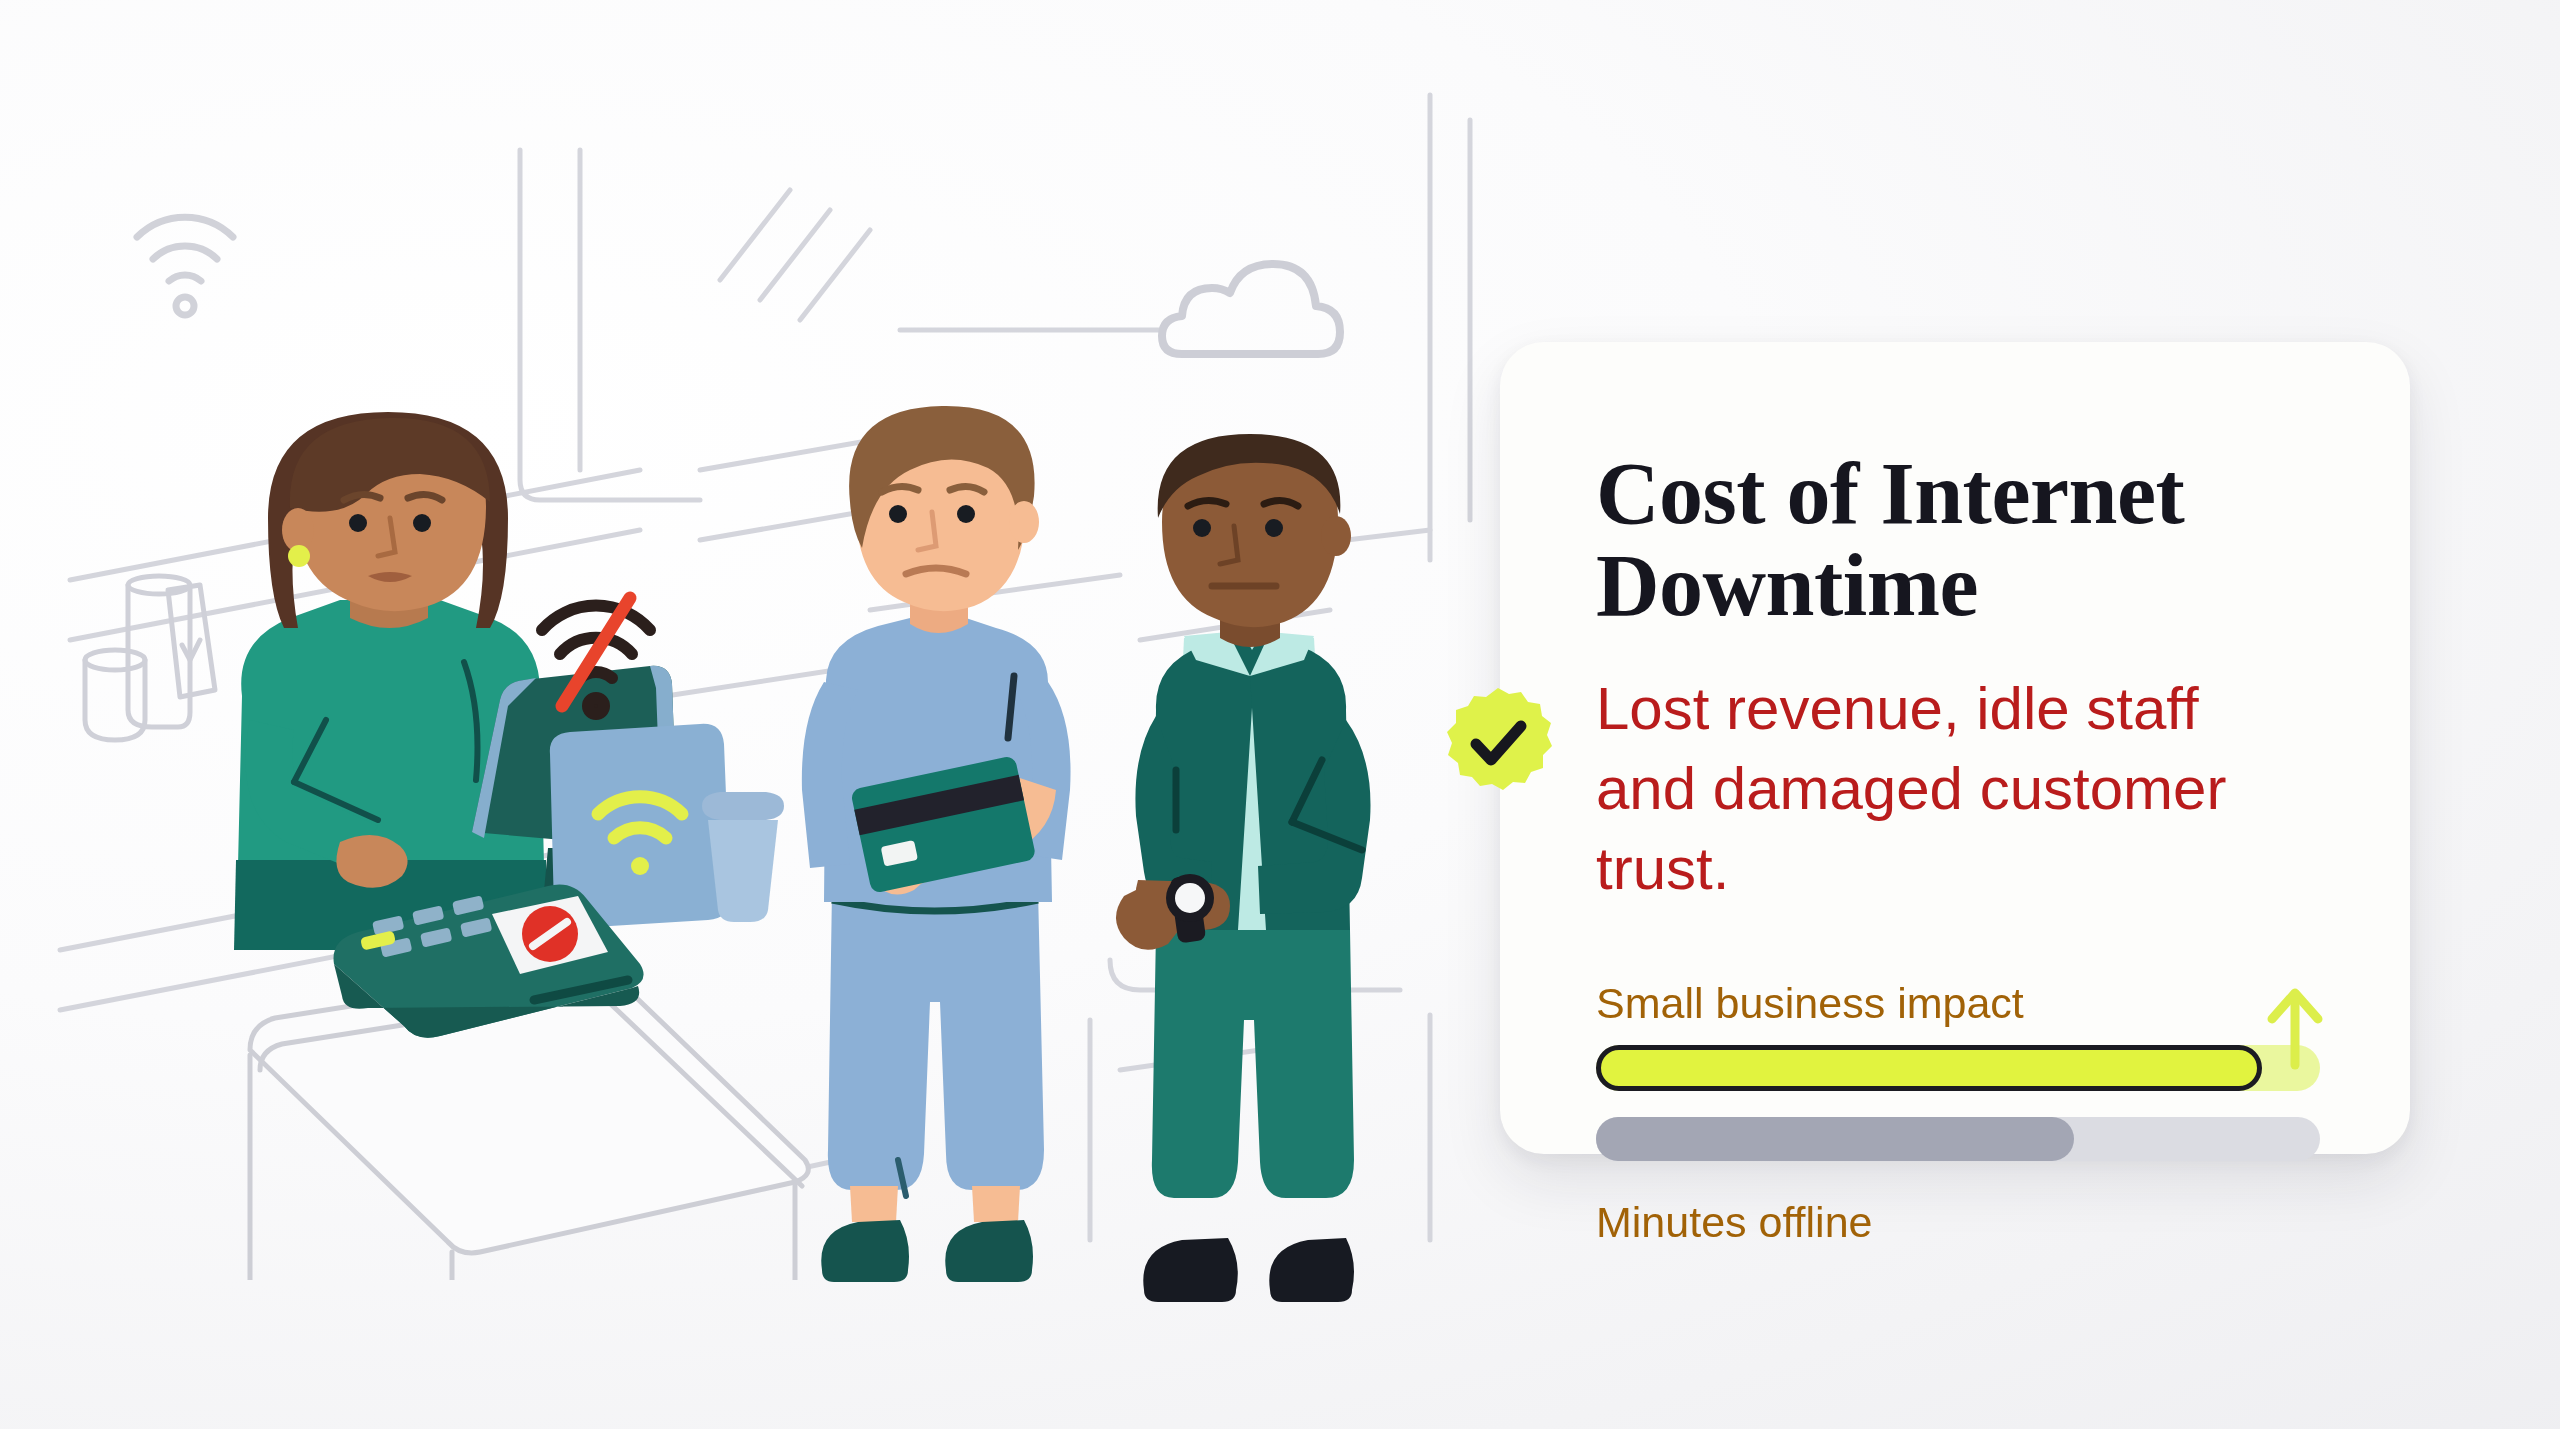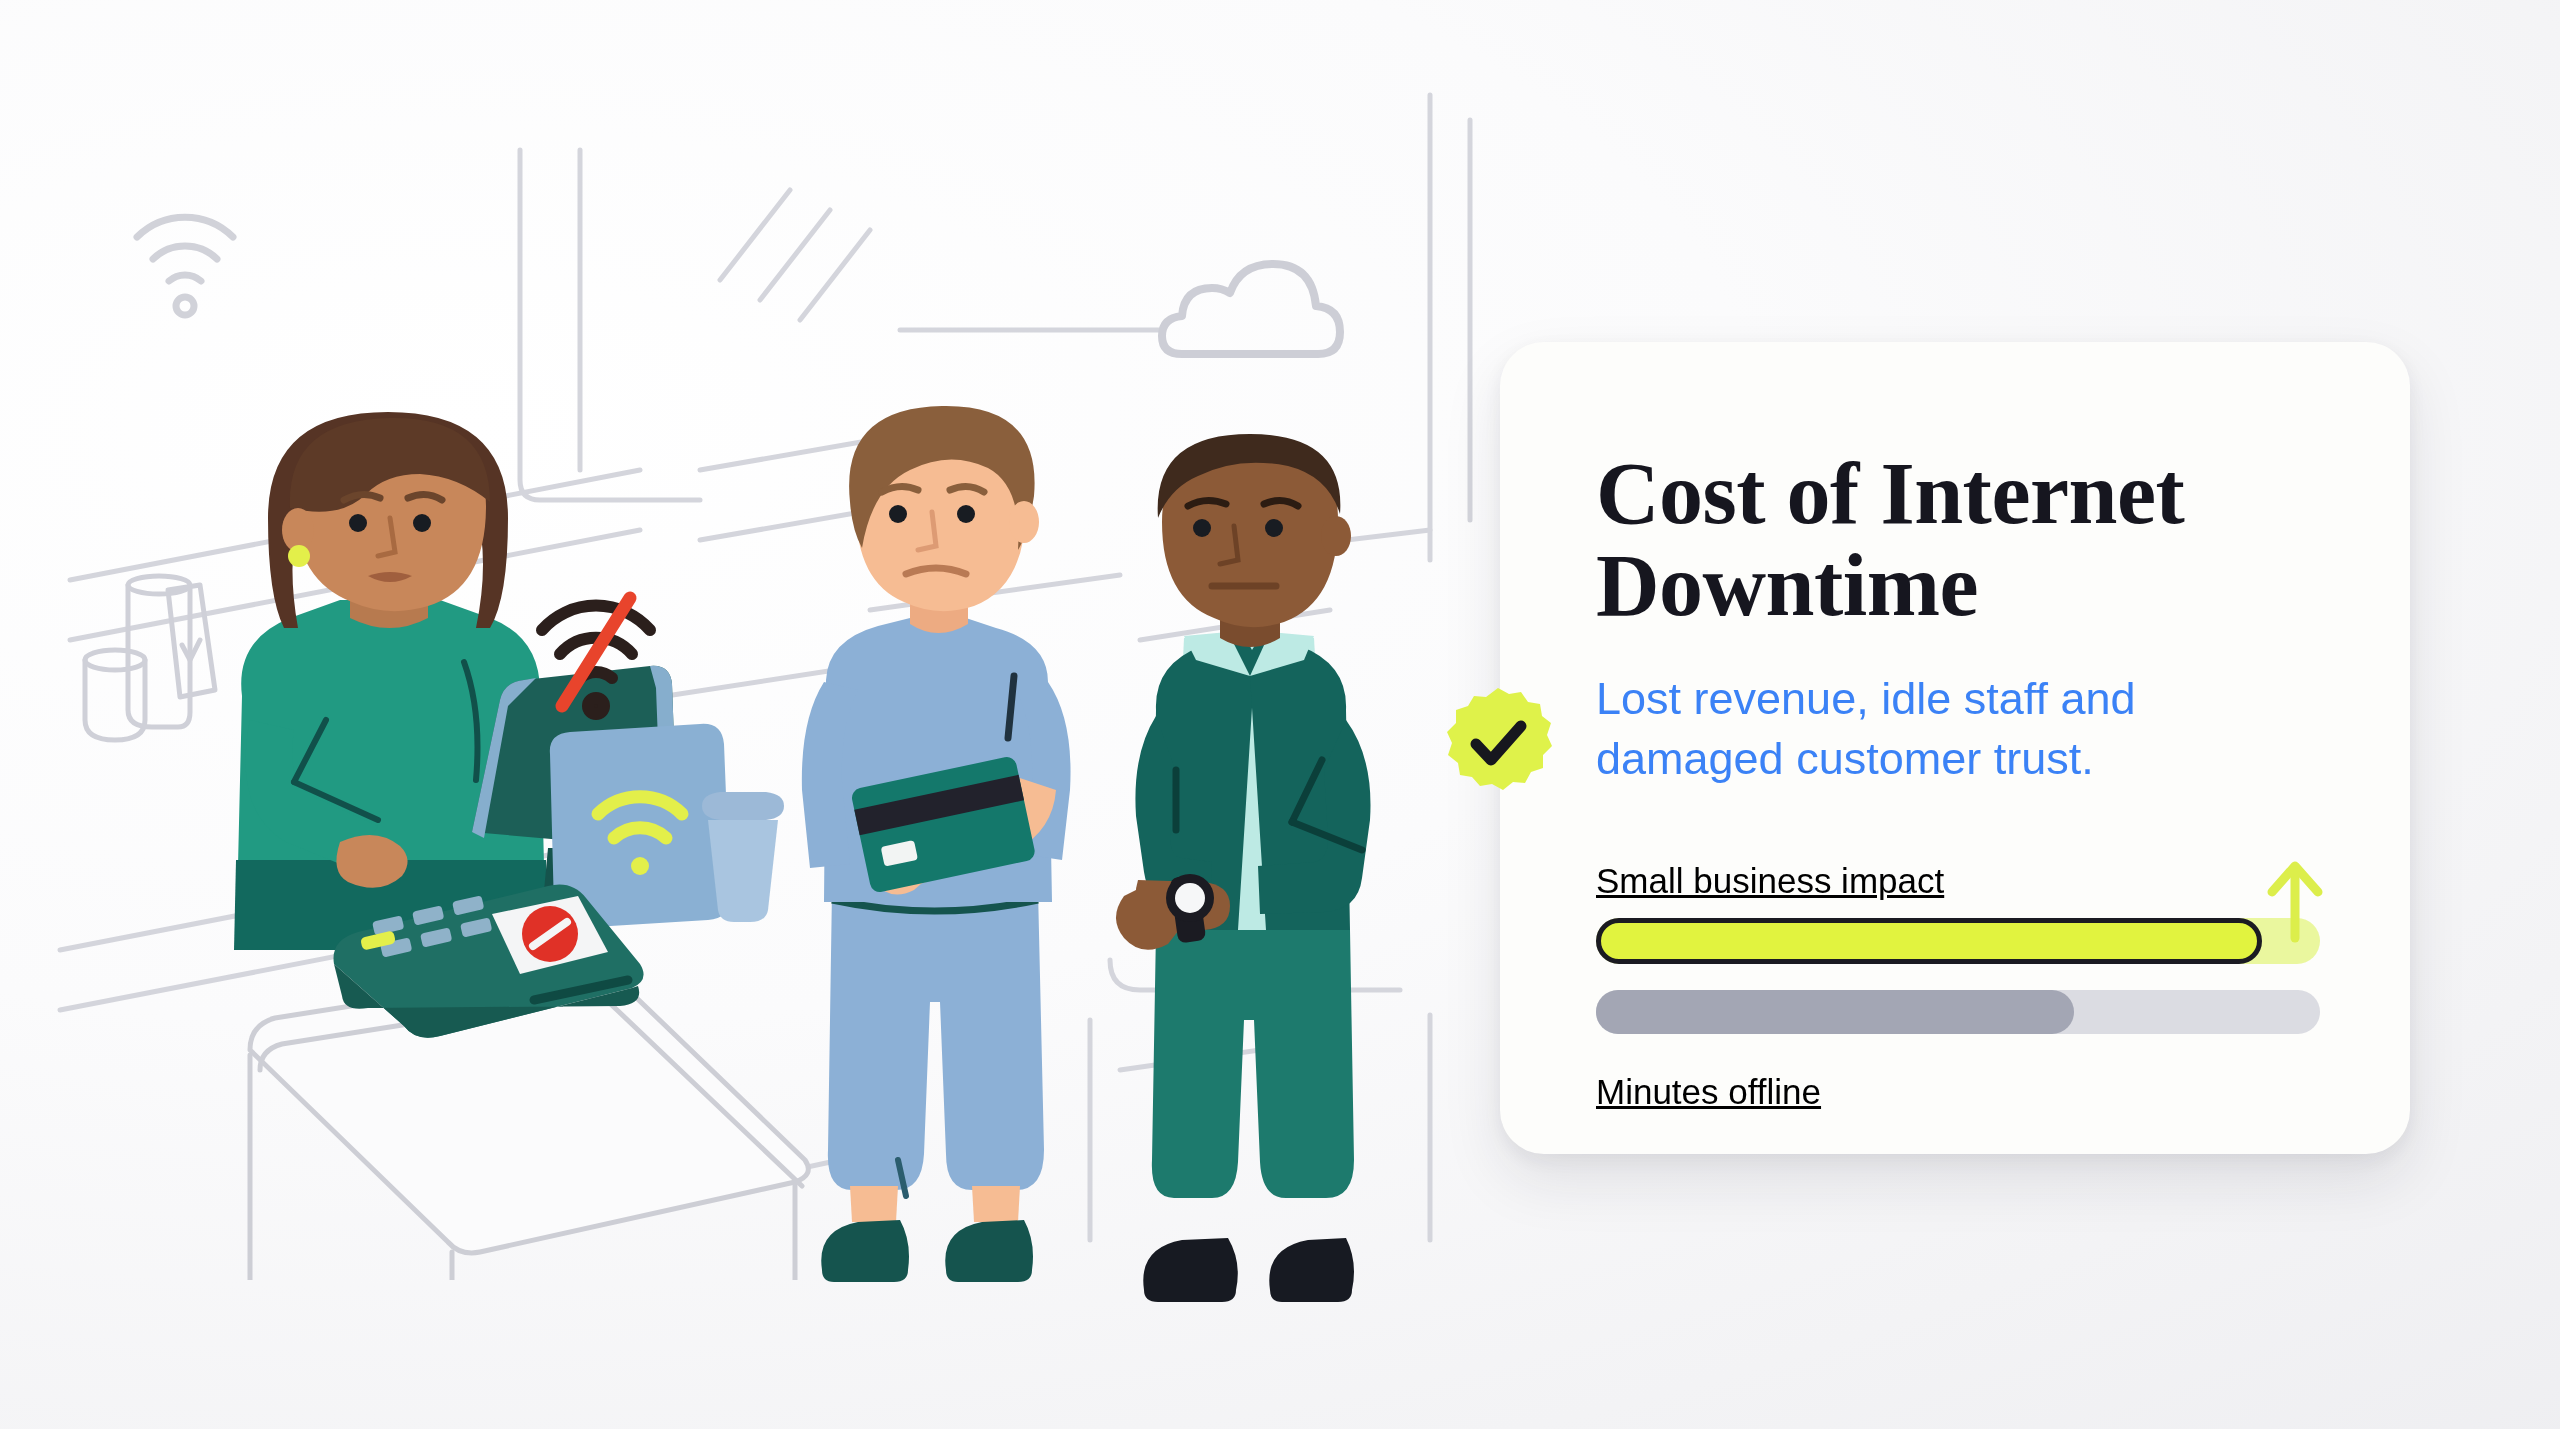--- a/index.html
+++ b/index.html
@@ -17,24 +17,24 @@
     background:#fdfdfb;border-radius:44px;
     box-shadow:0 26px 60px rgba(28,30,45,.10),0 6px 18px rgba(28,30,45,.06);
   }
   #card-inner{position:absolute;left:96px;top:106px;right:86px;}
   #card-title{
     font-family:"Liberation Serif",serif;font-weight:700;
     font-size:88px;line-height:1.04;color:#16161f;letter-spacing:-.5px;
     margin:0 0 38px 0;max-width:740px;
   }
   #card-subtitle{
-    font-size:45px;line-height:1.33;color:#3b82f6;margin:0 0 74px 0;max-width:700px;
+    font-size:60px;line-height:1.33;color:#b91c1c;margin:0 0 74px 0;max-width:700px;
     font-weight:400;
   }
-  .metric-label{font-size:35px;color:#000000;line-height:1;text-decoration:underline;}
+  .metric-label{font-size:43px;color:#a16207;line-height:1;}
   .metric-top{margin-bottom:20px;}
   .metric-bottom{margin-top:40px;}
   
   #bars{position:relative;width:724px;}
   .bar-track{position:relative;height:46px;border-radius:26px;}
   #bar-impact-track{background:#eaf79e;}
   #bar-impact-fill{
     position:absolute;left:0;top:0;height:100%;width:92%;
     background:#e1f33f;border:5px solid #1b1b22;border-radius:26px;box-sizing:border-box;
   }

